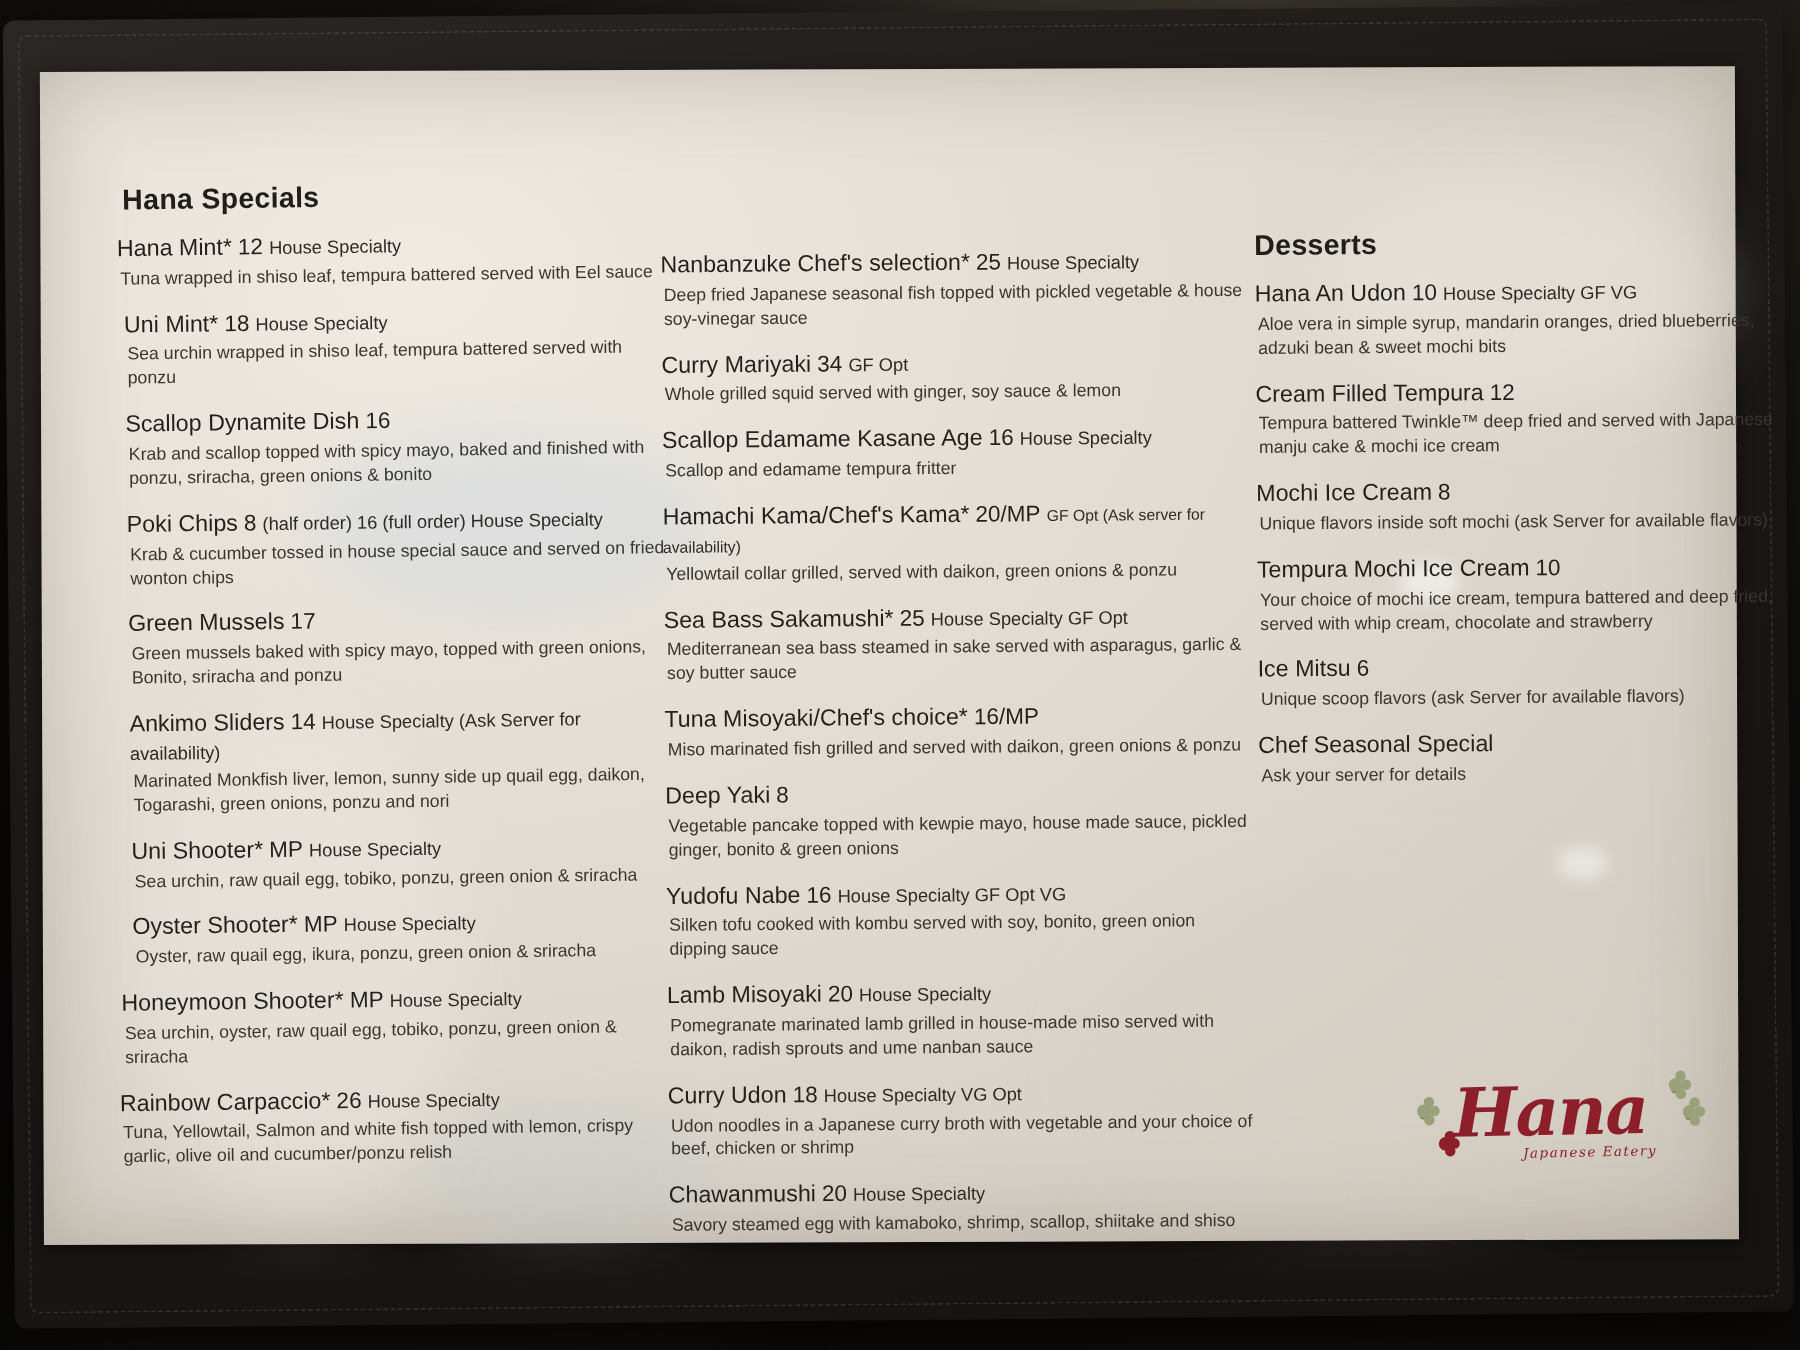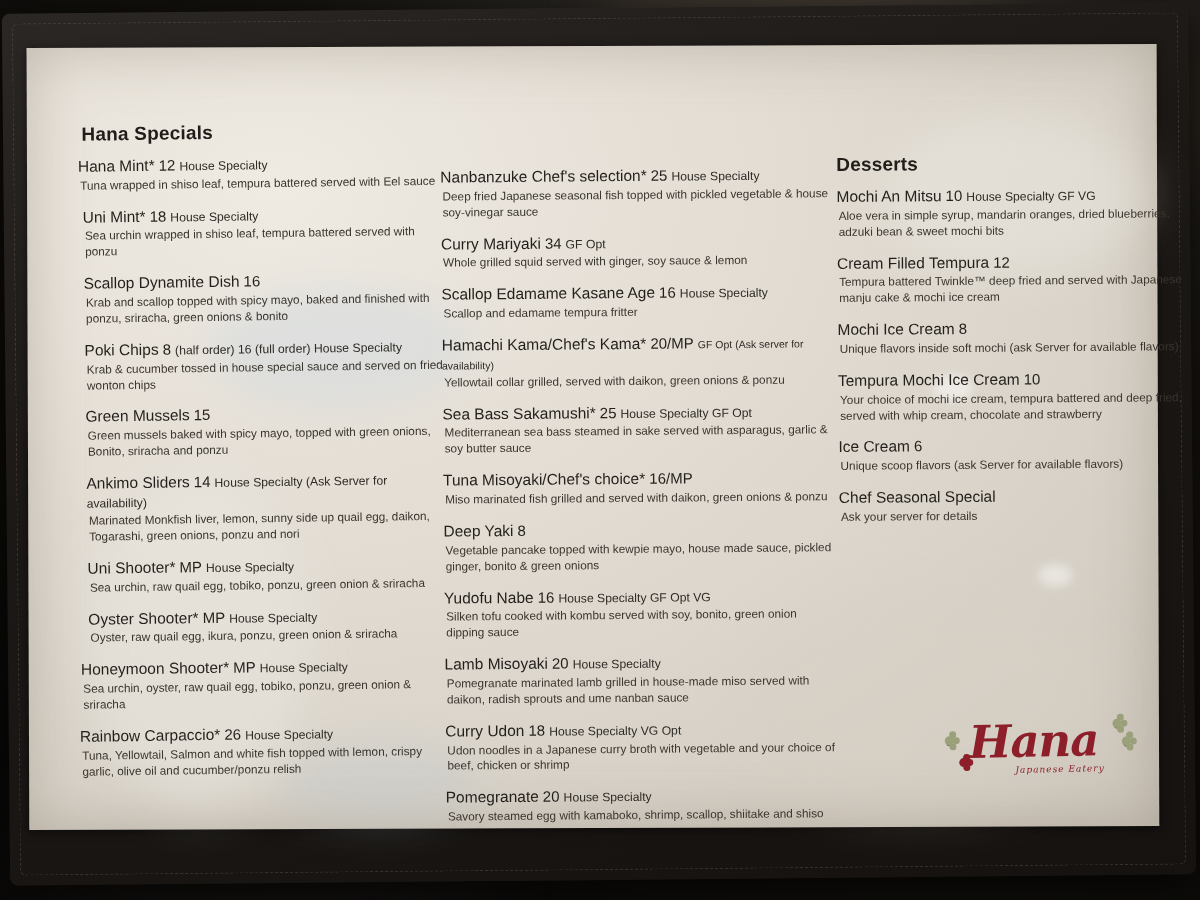--- a/index.html
+++ b/index.html
@@ -229,21 +229,21 @@
             <span class="item-name">Poki Chips</span>
             <span class="item-price">8</span>
             <span class="item-tag">(half order)  16  (full order)  House Specialty</span>
           </div>
           <div class="item-desc">Krab &amp; cucumber tossed in house special sauce and served on fried wonton chips</div>
         </div>
 
         <div class="item">
           <div class="item-head">
             <span class="item-name">Green Mussels</span>
-            <span class="item-price">15</span>
+            <span class="item-price">17</span>
             <span class="item-tag"></span>
           </div>
           <div class="item-desc">Green mussels baked with spicy mayo, topped with green onions, Bonito, sriracha and ponzu</div>
         </div>
 
         <div class="item">
           <div class="item-head">
             <span class="item-name">Ankimo Sliders</span>
             <span class="item-price">14</span>
             <span class="item-tag">House Specialty (Ask Server for availability)</span>
@@ -376,34 +376,34 @@
           <div class="item-head">
             <span class="item-name">Curry Udon</span>
             <span class="item-price">18</span>
             <span class="item-tag">House Specialty VG Opt</span>
           </div>
           <div class="item-desc">Udon noodles in a Japanese curry broth with vegetable and your choice of beef, chicken or shrimp</div>
         </div>
 
         <div class="item">
           <div class="item-head">
-            <span class="item-name">Pomegranate</span>
+            <span class="item-name">Chawanmushi</span>
             <span class="item-price">20</span>
             <span class="item-tag">House Specialty</span>
           </div>
           <div class="item-desc">Savory steamed egg with kamaboko, shrimp, scallop, shiitake and shiso</div>
         </div>
       </div>
 
       <div class="col" id="col-right">
         <div class="section-title">Desserts</div>
 
         <div class="item">
           <div class="item-head">
-            <span class="item-name">Mochi An Mitsu</span>
+            <span class="item-name">Hana An Udon</span>
             <span class="item-price">10</span>
             <span class="item-tag">House Specialty GF VG</span>
           </div>
           <div class="item-desc">Aloe vera in simple syrup, mandarin oranges, dried blueberries, adzuki bean &amp; sweet mochi bits</div>
         </div>
 
         <div class="item">
           <div class="item-head">
             <span class="item-name">Cream Filled Tempura</span>
             <span class="item-price">12</span>
@@ -425,21 +425,21 @@
           <div class="item-head">
             <span class="item-name">Tempura Mochi Ice Cream</span>
             <span class="item-price">10</span>
             <span class="item-tag"></span>
           </div>
           <div class="item-desc">Your choice of mochi ice cream, tempura battered and deep fried, served with whip cream, chocolate and strawberry</div>
         </div>
 
         <div class="item">
           <div class="item-head">
-            <span class="item-name">Ice Cream</span>
+            <span class="item-name">Ice Mitsu</span>
             <span class="item-price">6</span>
             <span class="item-tag"></span>
           </div>
           <div class="item-desc">Unique scoop flavors (ask Server for available flavors)</div>
         </div>
 
         <div class="item">
           <div class="item-head">
             <span class="item-name">Chef Seasonal Special</span>
             <span class="item-price"></span>

